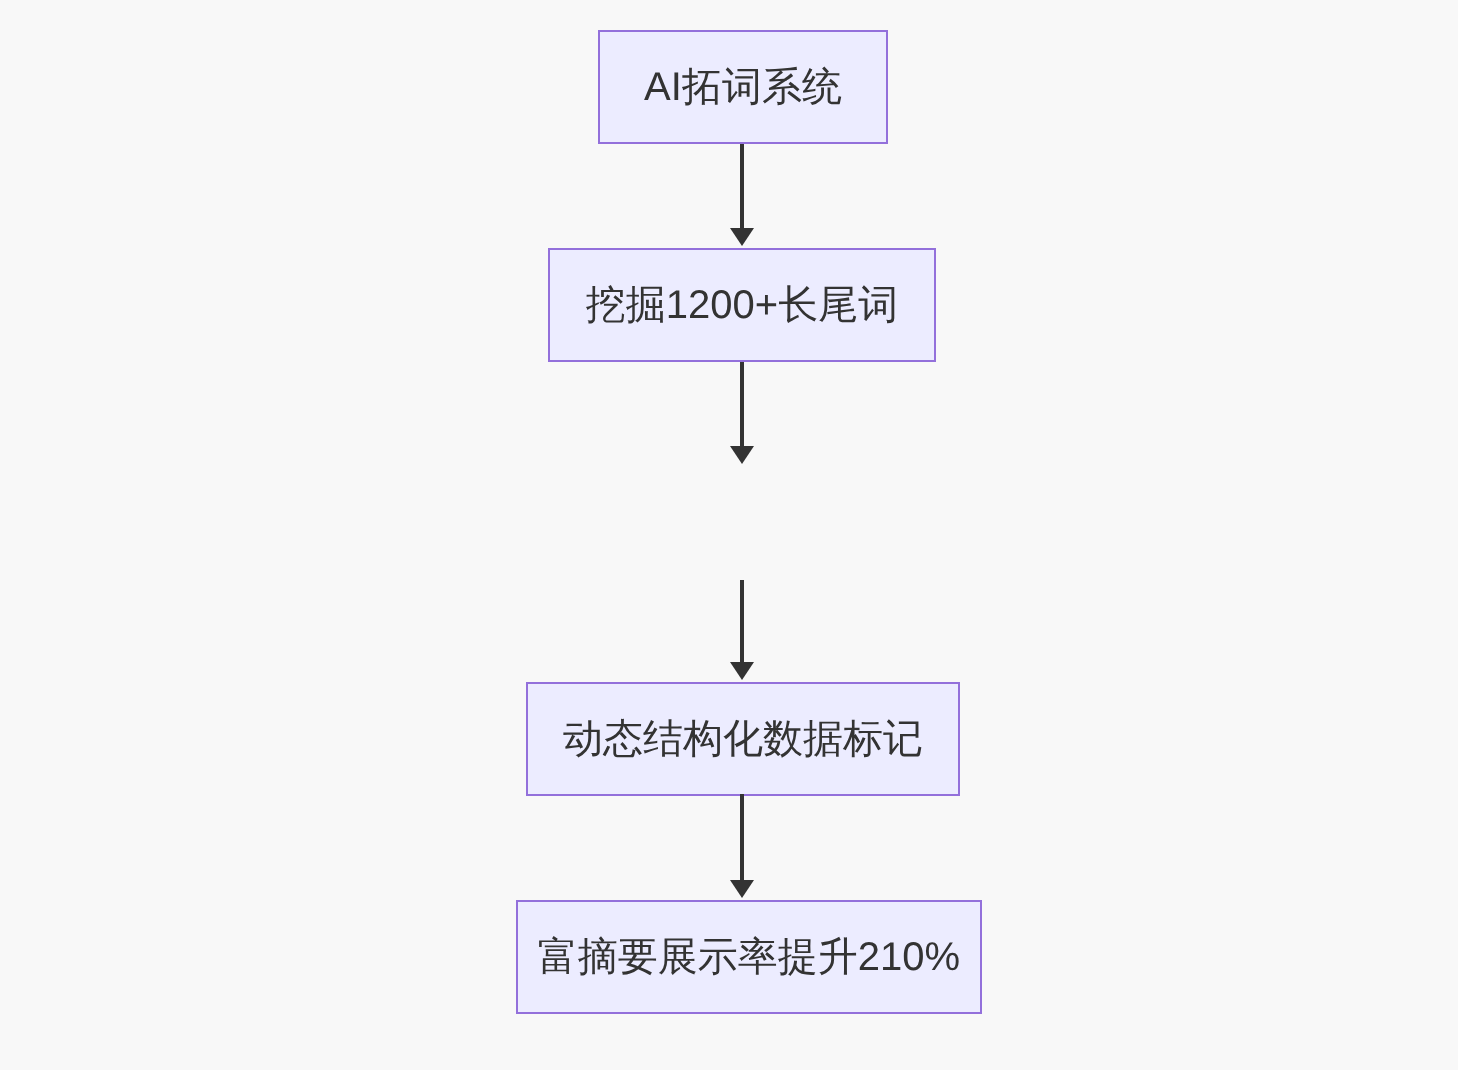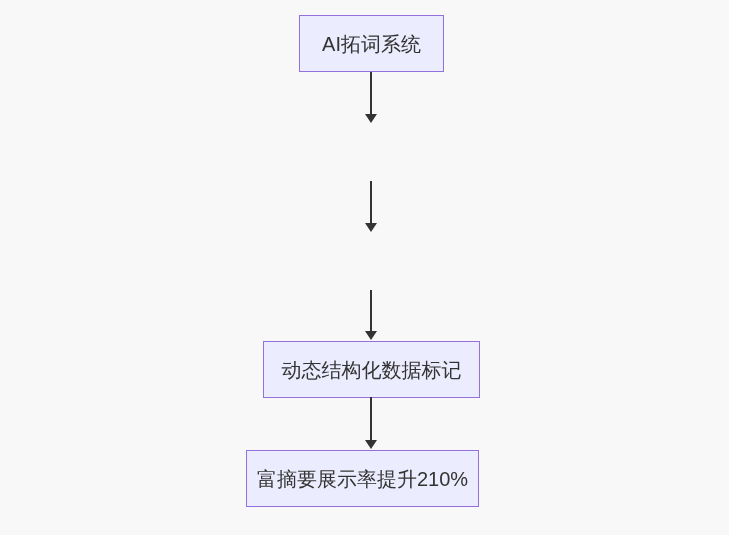--- a/index.html
+++ b/index.html
@@ -30,21 +30,21 @@
     align-items: center;
     justify-content: center;
     text-align: left;
     box-sizing: content-box;
     white-space: nowrap;
   }
   .n1 { top: 15px;  left: 299px; width: 143px; }
   .n2 { top: 124px; left: 274px; width: 192px; }
   .n3 { top: 233px; left: 260px; width: 220px; }
   .n4 { top: 341px; left: 263px; width: 215px; }
-  .n5 { top: 450px; left: 246px; width: 231px; }
+  .n5 { top: 450px; left: 258px; width: 231px; }
 
   .arrow {
     position: absolute;
     left: 365px;
     width: 12px;
     display: flex;
     flex-direction: column;
     align-items: center;
   }
   .arrow .line {
@@ -69,20 +69,21 @@
 
 <div class="canvas">
 
   <div class="node n1">AI拓词系统</div>
 
   <div class="arrow a1">
     <div class="line"></div>
     <div class="head"></div>
   </div>
 
+  <div class="node n2">挖掘1200+长尾词</div>
 
   <div class="arrow a2">
     <div class="line"></div>
     <div class="head"></div>
   </div>
 
 
   <div class="arrow a3">
     <div class="line"></div>
     <div class="head"></div>

